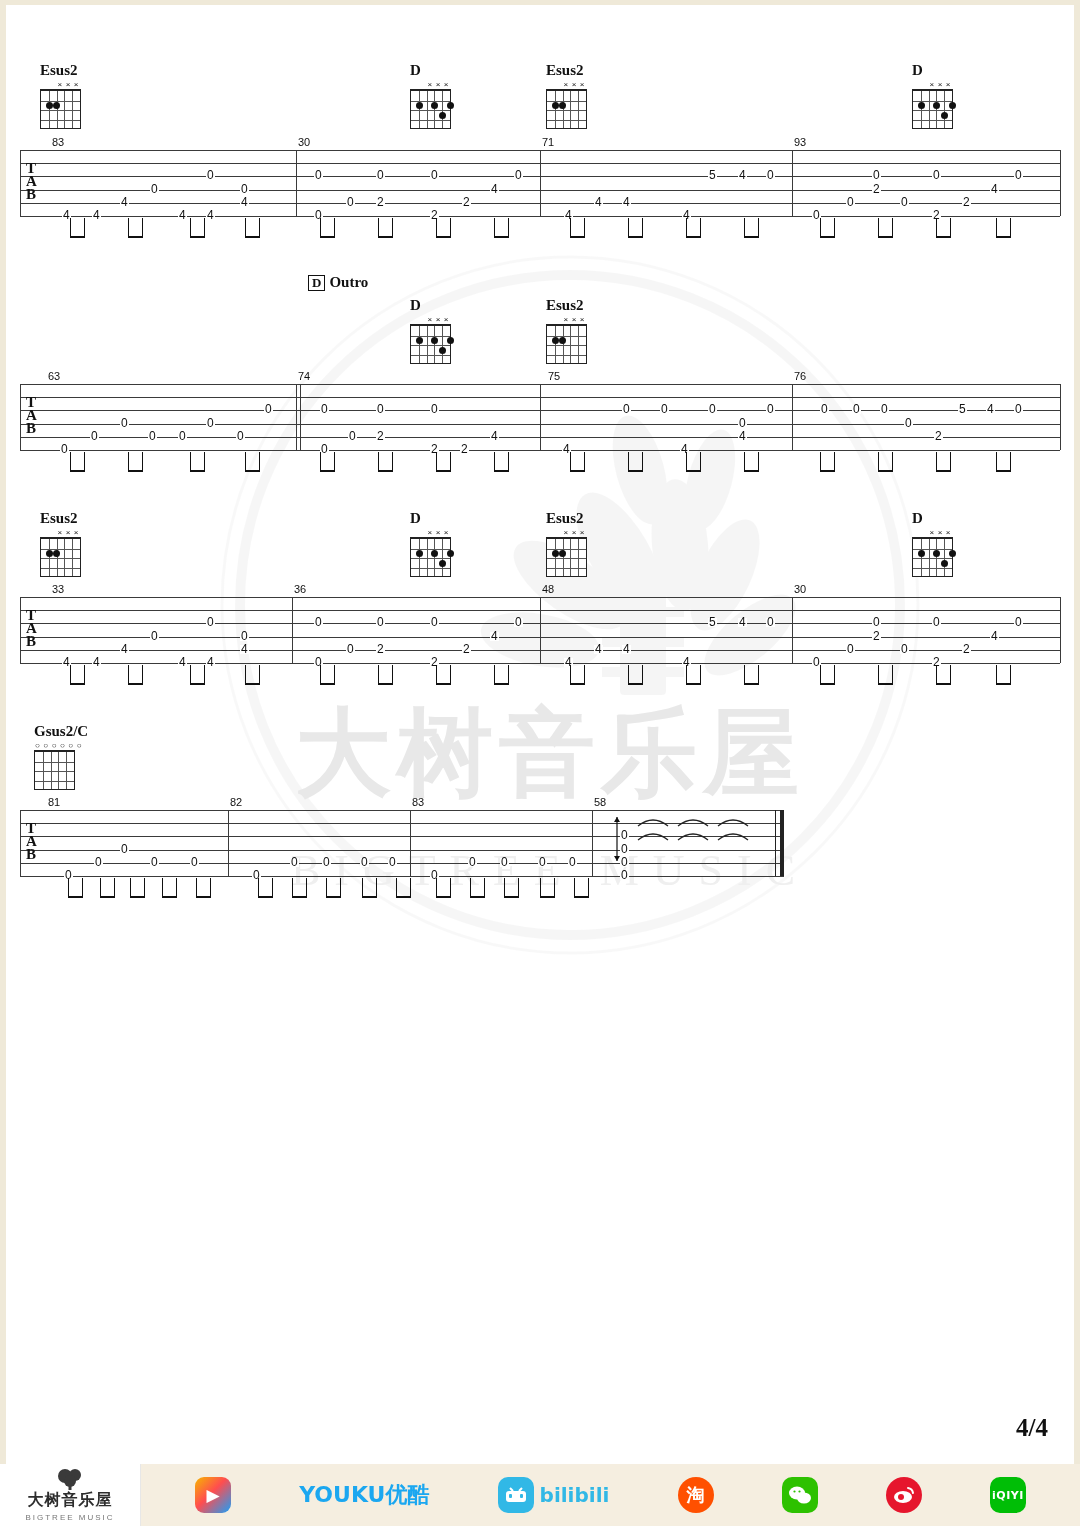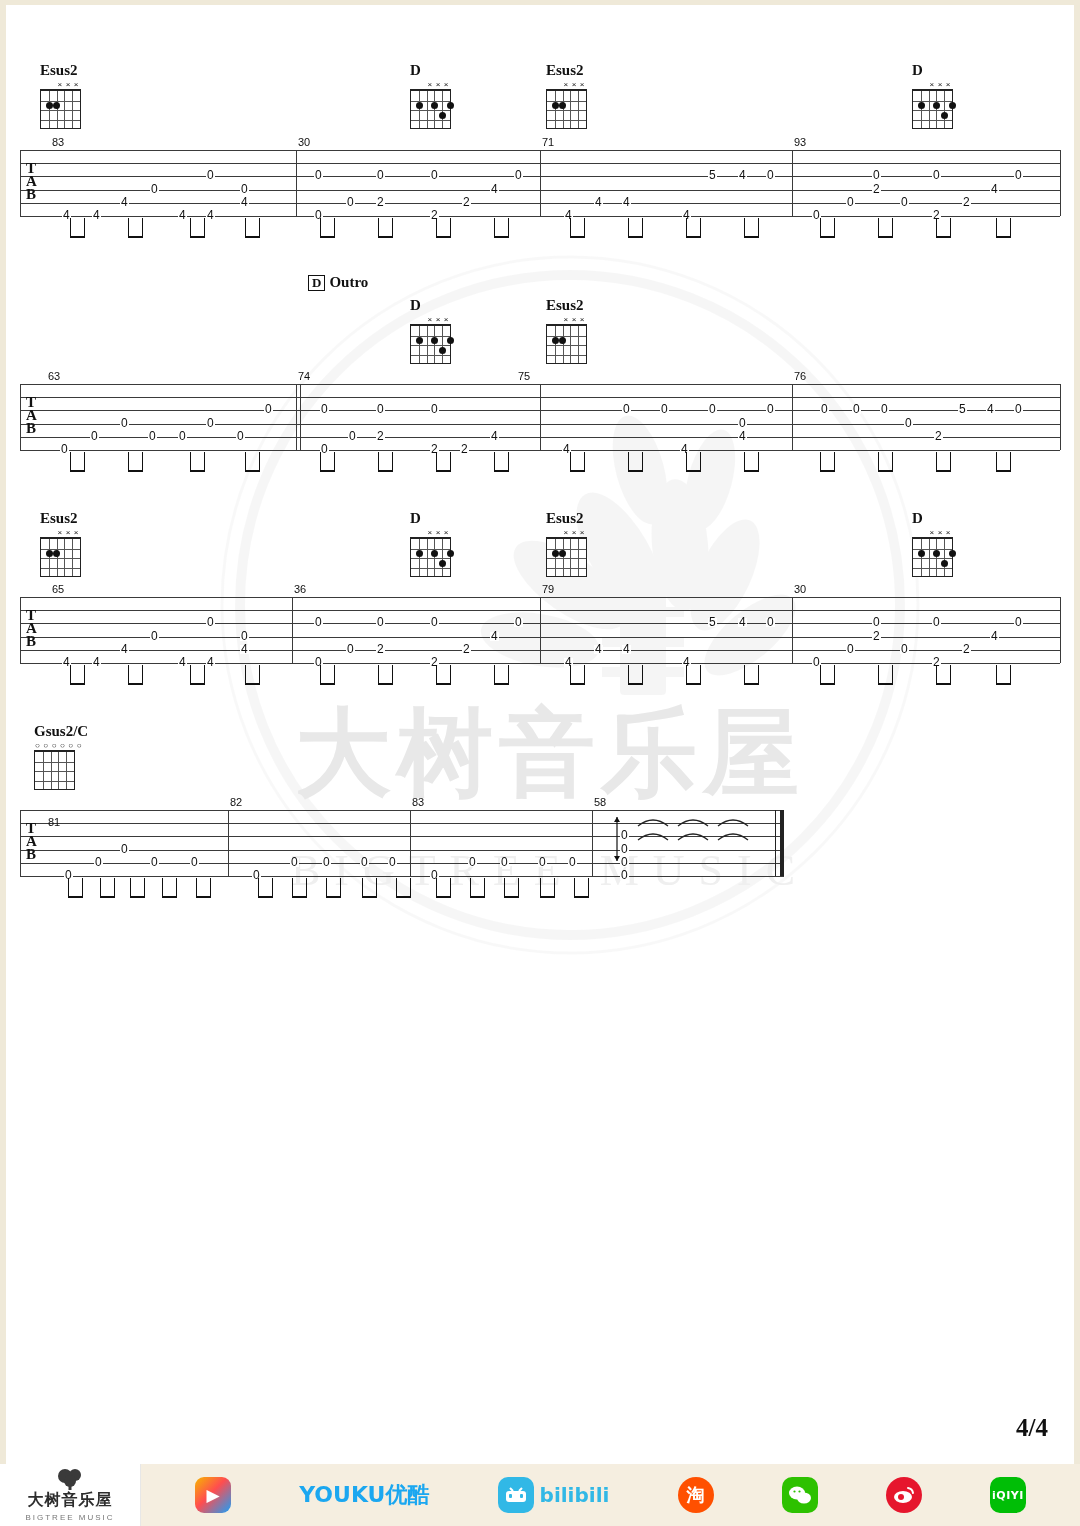--- a/index.html
+++ b/index.html
@@ -505,21 +505,21 @@
       <div class="barline" style="left: 20px; top: 384px; height: 66px;"></div>
       <div class="barline" style="left: 1060px; top: 384px; height: 66px;"></div>
       <div class="tabword" style="top: 396px;">
         <span>T</span>
         <span>A</span>
         <span>B</span>
       </div>
       <div class="barnum" style="left: 48px; top: 370px;">63</div>
       <div class="barnum" style="left: 298px; top: 370px;">74</div>
       <div class="barline" style="left: 296px; top: 384px; height: 66px;"></div>
-      <div class="barnum" style="left: 518px; top: 370px;">75</div>
+      <div class="barnum" style="left: 548px; top: 370px;">75</div>
       <div class="barline" style="left: 540px; top: 384px; height: 66px;"></div>
       <div class="barnum" style="left: 794px; top: 370px;">76</div>
       <div class="barline" style="left: 792px; top: 384px; height: 66px;"></div>
       <div class="dblbar" style="left: 296px; top: 384px; height: 66px;"></div>
       <div class="dblbar" style="left: 300px; top: 384px; height: 66px;"></div>
       <div class="note" style="left: 60px; top: 445px;">0</div>
       <div class="note" style="left: 90px; top: 431.8px;">0</div>
       <div class="note" style="left: 120px; top: 418.6px;">0</div>
       <div class="note" style="left: 148px; top: 431.8px;">0</div>
       <div class="note" style="left: 178px; top: 431.8px;">0</div>
@@ -605,24 +605,24 @@
       <div class="sline" style="position: absolute; left: 20px; width: 1040px; top: 636.6px;"></div>
       <div class="sline" style="position: absolute; left: 20px; width: 1040px; top: 649.8px;"></div>
       <div class="sline" style="position: absolute; left: 20px; width: 1040px; top: 663px;"></div>
       <div class="barline" style="left: 20px; top: 597px; height: 66px;"></div>
       <div class="barline" style="left: 1060px; top: 597px; height: 66px;"></div>
       <div class="tabword" style="top: 609px;">
         <span>T</span>
         <span>A</span>
         <span>B</span>
       </div>
-      <div class="barnum" style="left: 52px; top: 583px;">65</div>
+      <div class="barnum" style="left: 52px; top: 583px;">33</div>
       <div class="barnum" style="left: 294px; top: 583px;">36</div>
       <div class="barline" style="left: 292px; top: 597px; height: 66px;"></div>
-      <div class="barnum" style="left: 542px; top: 583px;">79</div>
+      <div class="barnum" style="left: 542px; top: 583px;">48</div>
       <div class="barline" style="left: 540px; top: 597px; height: 66px;"></div>
       <div class="barnum" style="left: 794px; top: 583px;">30</div>
       <div class="barline" style="left: 792px; top: 597px; height: 66px;"></div>
       <div class="note" style="left: 62px; top: 658px;">4</div>
       <div class="note" style="left: 92px; top: 658px;">4</div>
       <div class="note" style="left: 120px; top: 644.8px;">4</div>
       <div class="note" style="left: 150px; top: 631.6px;">0</div>
       <div class="note" style="left: 178px; top: 658px;">4</div>
       <div class="note" style="left: 206px; top: 618.4px;">0</div>
       <div class="note" style="left: 206px; top: 658px;">4</div>
@@ -708,21 +708,21 @@
       <div class="sline" style="position: absolute; left: 20px; width: 764px; top: 836.4px;"></div>
       <div class="sline" style="position: absolute; left: 20px; width: 764px; top: 849.6px;"></div>
       <div class="sline" style="position: absolute; left: 20px; width: 764px; top: 862.8px;"></div>
       <div class="sline" style="position: absolute; left: 20px; width: 764px; top: 876px;"></div>
       <div class="barline" style="left: 20px; top: 810px; height: 66px;"></div>
       <div class="tabword" style="top: 822px;">
         <span>T</span>
         <span>A</span>
         <span>B</span>
       </div>
-      <div class="barnum" style="left: 48px; top: 816px;">81</div>
+      <div class="barnum" style="left: 48px; top: 796px;">81</div>
       <div class="barnum" style="left: 230px; top: 796px;">82</div>
       <div class="barline" style="left: 228px; top: 810px; height: 66px;"></div>
       <div class="barnum" style="left: 412px; top: 796px;">83</div>
       <div class="barline" style="left: 410px; top: 810px; height: 66px;"></div>
       <div class="barnum" style="left: 594px; top: 796px;">58</div>
       <div class="barline" style="left: 592px; top: 810px; height: 66px;"></div>
       <div class="endbar-thin" style="left: 775px; top: 810px; height: 66px;"></div>
       <div class="endbar-thick" style="left: 780px; top: 810px; height: 66px;"></div>
       <svg width="140" height="48" style="position: absolute; left: 632px; top: 816px;">
         <path d="M6 10 C 16 2, 26 2, 36 10" stroke="#222" fill="none" stroke-width="1.3"></path>

